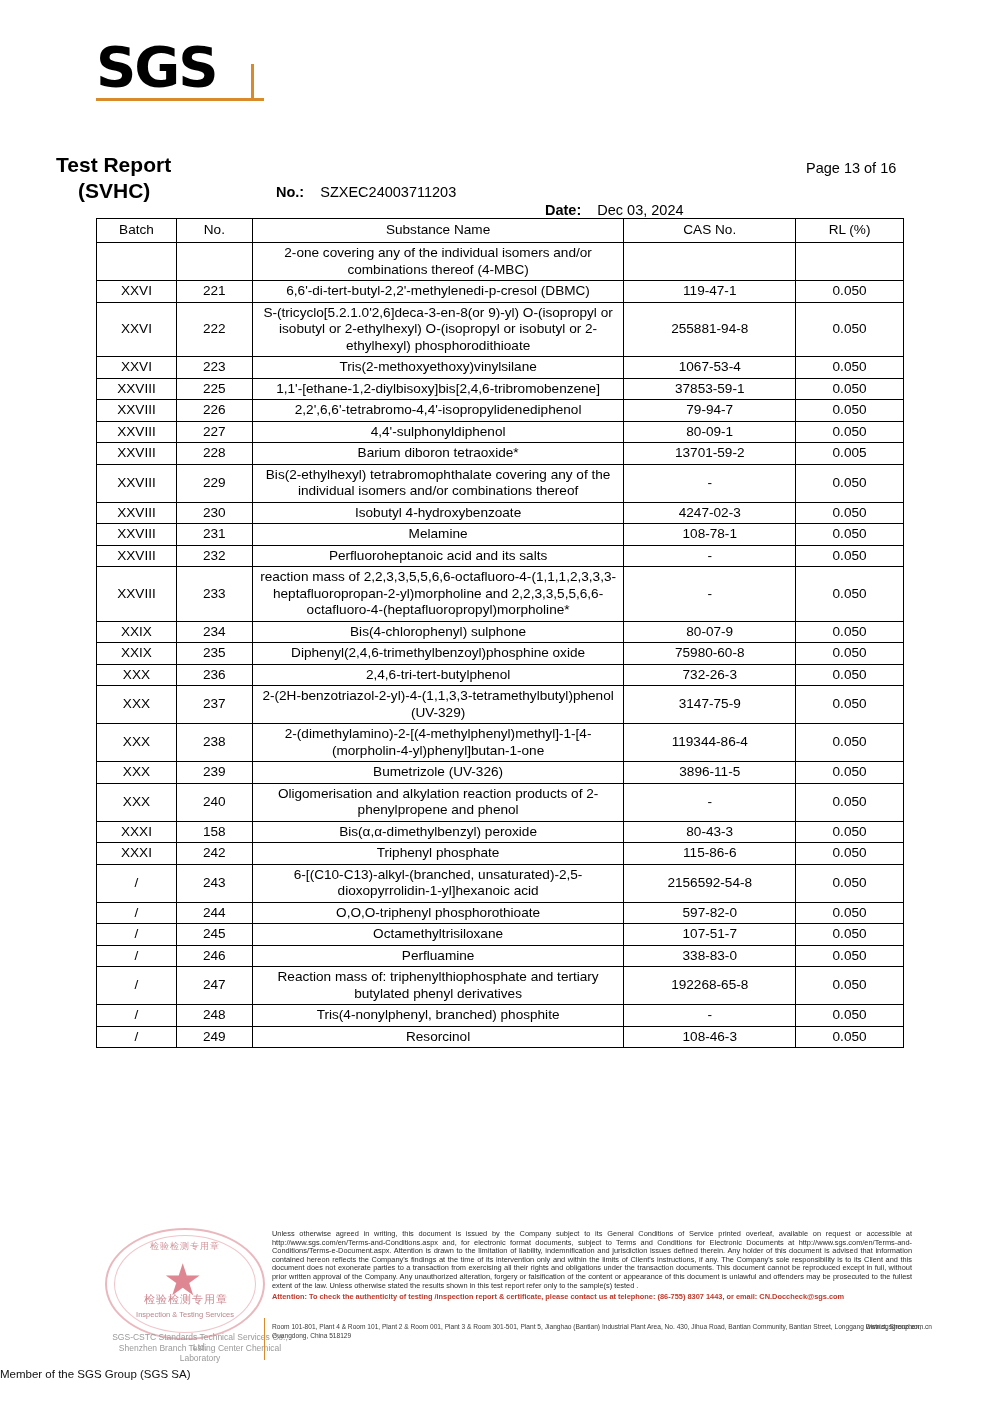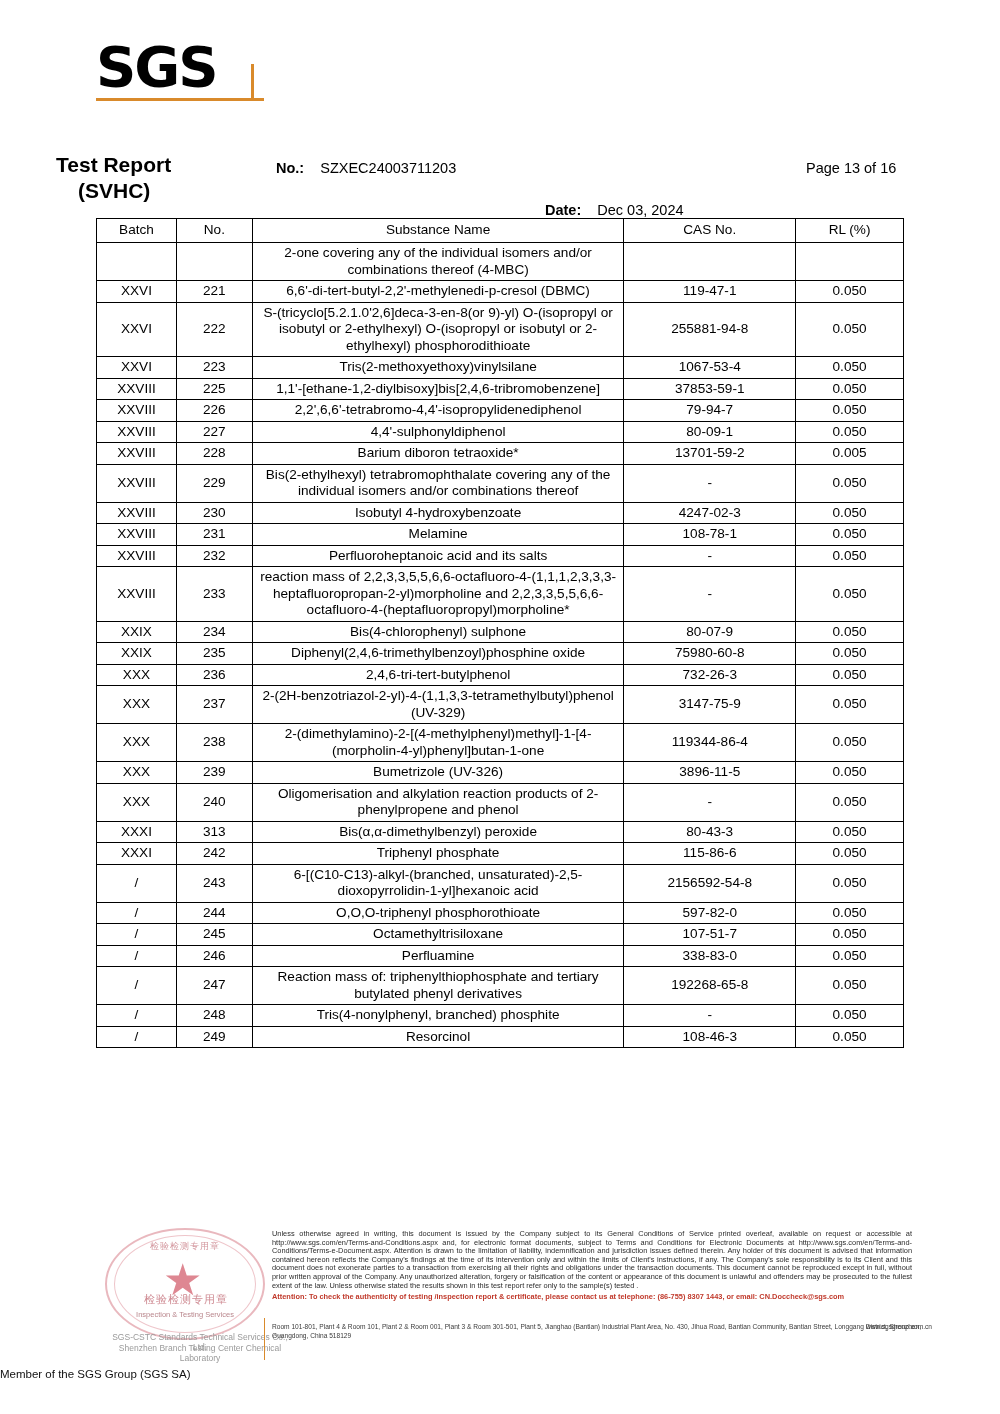--- a/index.html
+++ b/index.html
@@ -72,21 +72,21 @@
   }
   .meta-row {
     position: absolute;
     top: 160px;
     left: 276px;
     width: 668px;
     font-size: 14.5px;
   }
   .meta-label { font-weight: bold; }
   .meta-item { position: absolute; white-space: nowrap; }
-  .meta-no { left: 0; }
+  .meta-no { left: 0; margin-top: 24px; }
   .meta-date { left: 269px; margin-top: 42px; }
   .meta-page { left: 530px; }
   .meta-value { margin-left: 12px; }
 
   
   table.report {
     position: absolute;
     left: 96px;
     top: 218px;
     width: 808px;
@@ -420,21 +420,21 @@
         </tr>
         <tr>
           <td>XXX</td>
           <td>240</td>
           <td>Oligomerisation and alkylation reaction products of 2-phenylpropene and phenol</td>
           <td>-</td>
           <td>0.050</td>
         </tr>
         <tr>
           <td>XXXI</td>
-          <td>313</td>
+          <td>158</td>
           <td>Bis(α,α-dimethylbenzyl) peroxide</td>
           <td>80-43-3</td>
           <td>0.050</td>
         </tr>
         <tr>
           <td>XXXI</td>
           <td>242</td>
           <td>Triphenyl phosphate</td>
           <td>115-86-6</td>
           <td>0.050</td>

